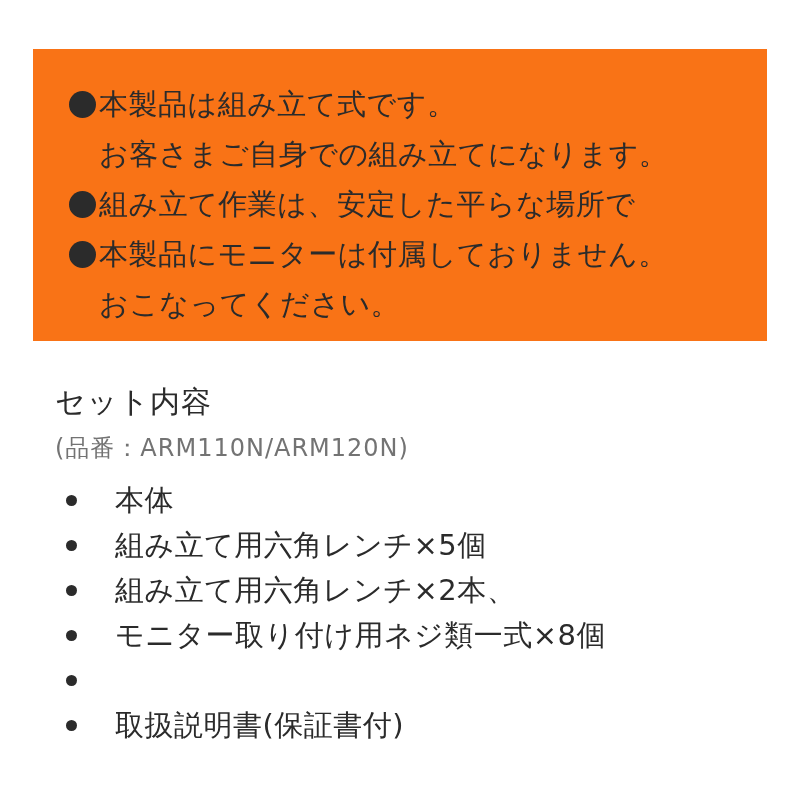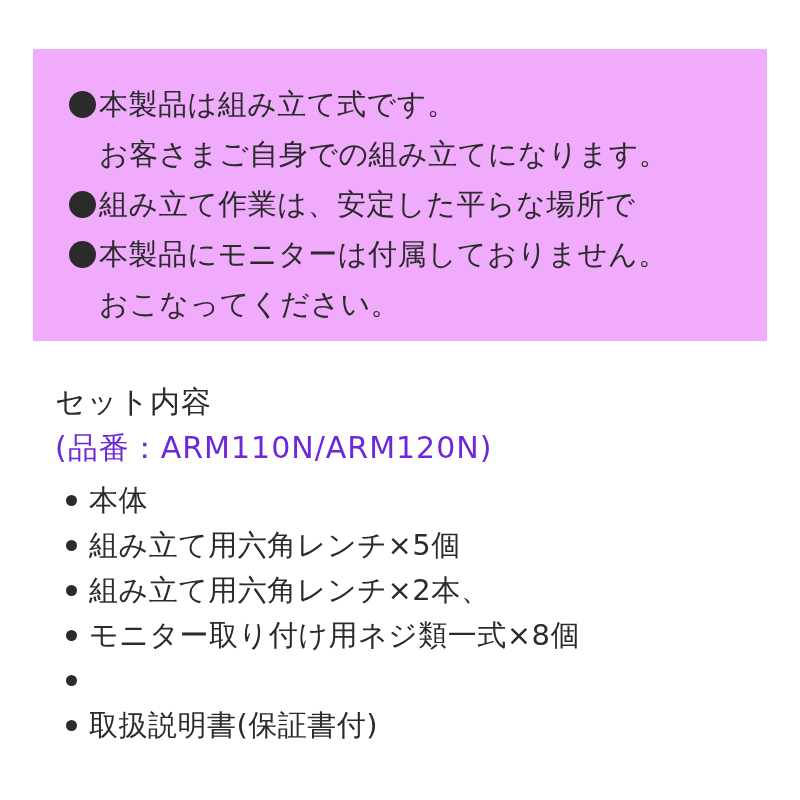--- a/index.html
+++ b/index.html
@@ -14,21 +14,21 @@
       overflow: hidden;
       font-family: "DejaVu Sans", "Liberation Sans", sans-serif;
       color: #2b2b2b;
     }
     .notice-box {
       position: absolute;
       left: 33px;
       top: 49px;
       width: 734px;
       height: 292px;
-      background: #f0abfc;
+      background: #f97316;
       box-sizing: border-box;
       padding: 30px 16px 0 36px;
     }
     .notice-line {
       font-size: 29px;
       line-height: 50px;
       height: 50px;
       white-space: nowrap;
       letter-spacing: 0.5px;
       display: flex;
@@ -54,42 +54,43 @@
       top: 378px;
     }
     .set-title {
       font-size: 30px;
       font-weight: normal;
       line-height: 48px;
       letter-spacing: 1px;
       color: #2b2b2b;
     }
     .set-subtitle {
-      font-size: 30px;
+      font-size: 24px;
       line-height: 44px;
       letter-spacing: 1px;
-      color: #6d28d9;
+      color: #737373;
       white-space: nowrap;
     }
     .items-list {
       position: absolute;
       left: 66px;
       top: 478px;
       margin: 0;
       padding: 0;
       list-style: none;
     }
     .item {
       font-size: 29px;
       line-height: 45px;
       height: 45px;
       white-space: nowrap;
       display: flex;
       align-items: center;
       letter-spacing: 0.5px;
+      gap: 26px;
     }
     .item-dot {
       display: inline-block;
       width: 11px;
       height: 11px;
       border-radius: 50%;
       background: #2b2b2b;
       margin-right: 12px;
       flex: none;
     }

